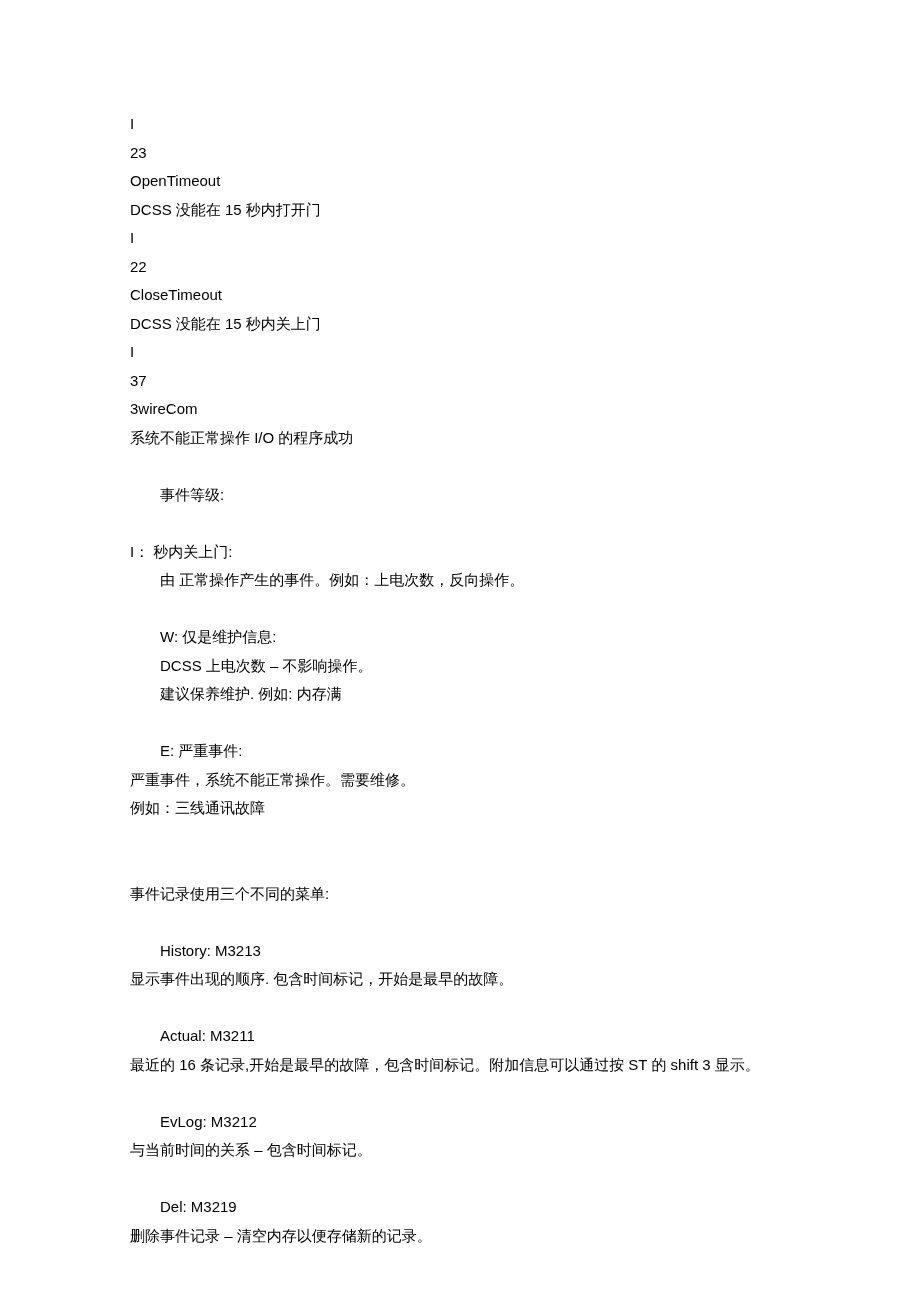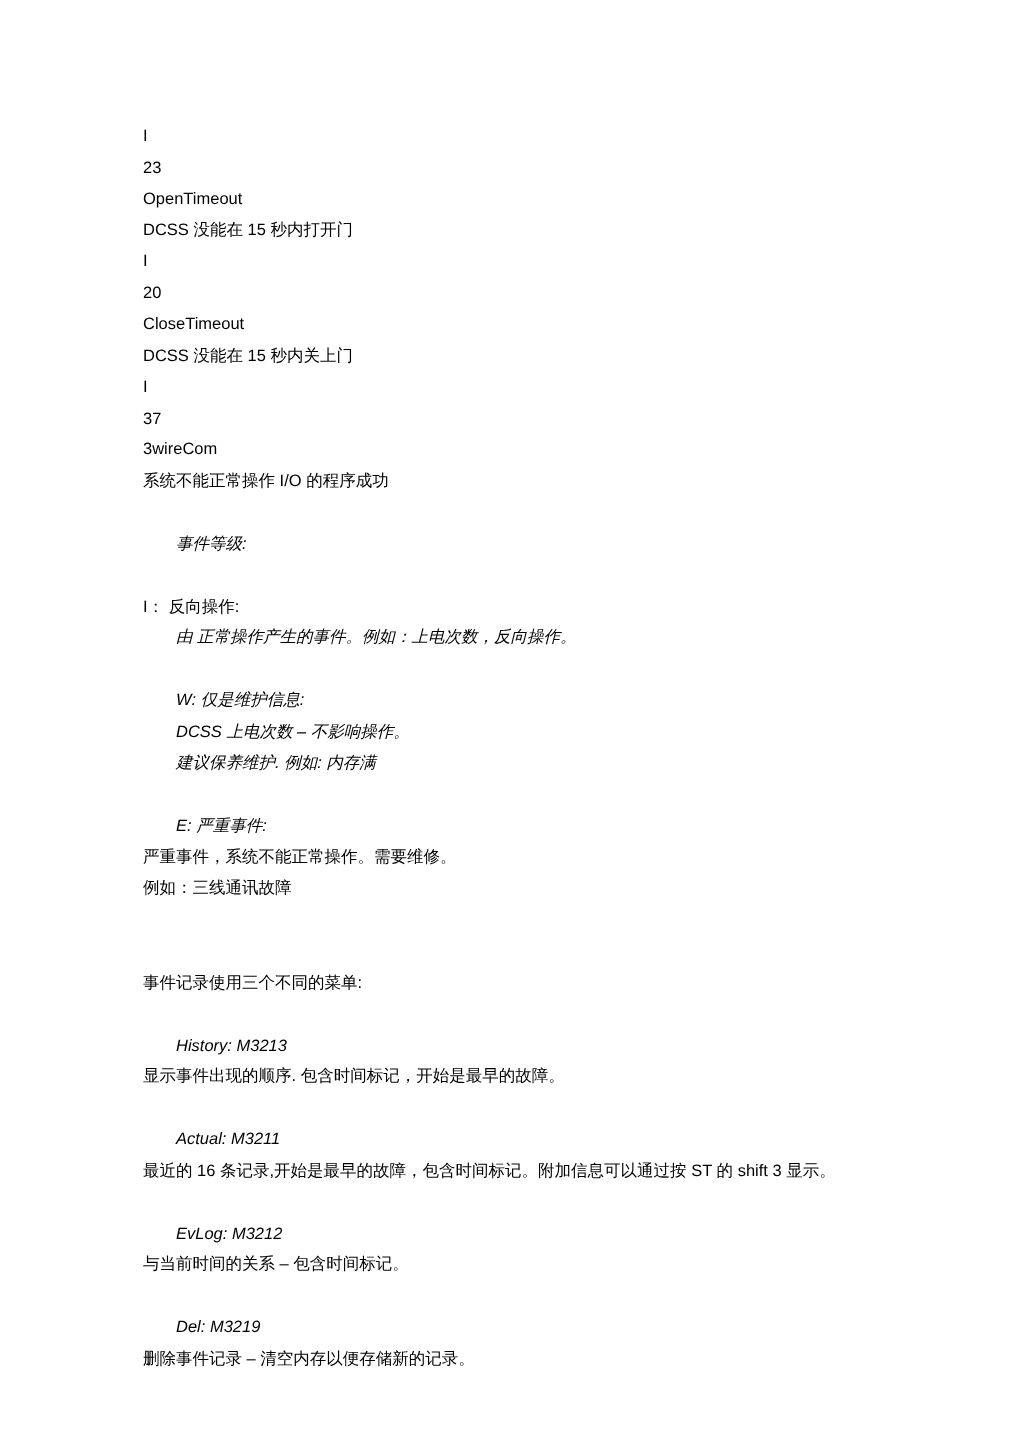--- a/index.html
+++ b/index.html
@@ -14,51 +14,50 @@
       line-height: 1.9;
       color: #000000;
       padding: 110px 130px 80px 130px;
       width: 920px;
     }
     .line {
       display: block;
     }
     .indent1 {
       padding-left: 30px;
-      font-style: italic;
     }
     .blank {
       height: 1.9em;
     }
   </style>
 </head>
 <body>
 
 <div class="line">I</div>
 <div class="line">23</div>
 <div class="line">OpenTimeout</div>
 <div class="line">DCSS 没能在 15 秒内打开门</div>
 
 <div class="line">I</div>
-<div class="line">20</div>
+<div class="line">22</div>
 <div class="line">CloseTimeout</div>
 <div class="line">DCSS  没能在 15 秒内关上门</div>
 
 <div class="line">I</div>
 <div class="line">37</div>
 <div class="line">3wireCom</div>
 <div class="line">系统不能正常操作 I/O 的程序成功</div>
 
 <div class="blank"></div>
 
 <div class="line indent1">事件等级:</div>
 
 <div class="blank"></div>
 
-<div class="line">I： 反向操作:</div>
+<div class="line">I： 秒内关上门:</div>
 <div class="line indent1">由  正常操作产生的事件。例如：上电次数，反向操作。</div>
 
 <div class="blank"></div>
 
 <div class="line indent1">W: 仅是维护信息:</div>
 <div class="line indent1">DCSS 上电次数 – 不影响操作。</div>
 <div class="line indent1">建议保养维护. 例如: 内存满</div>
 
 <div class="blank"></div>
 

